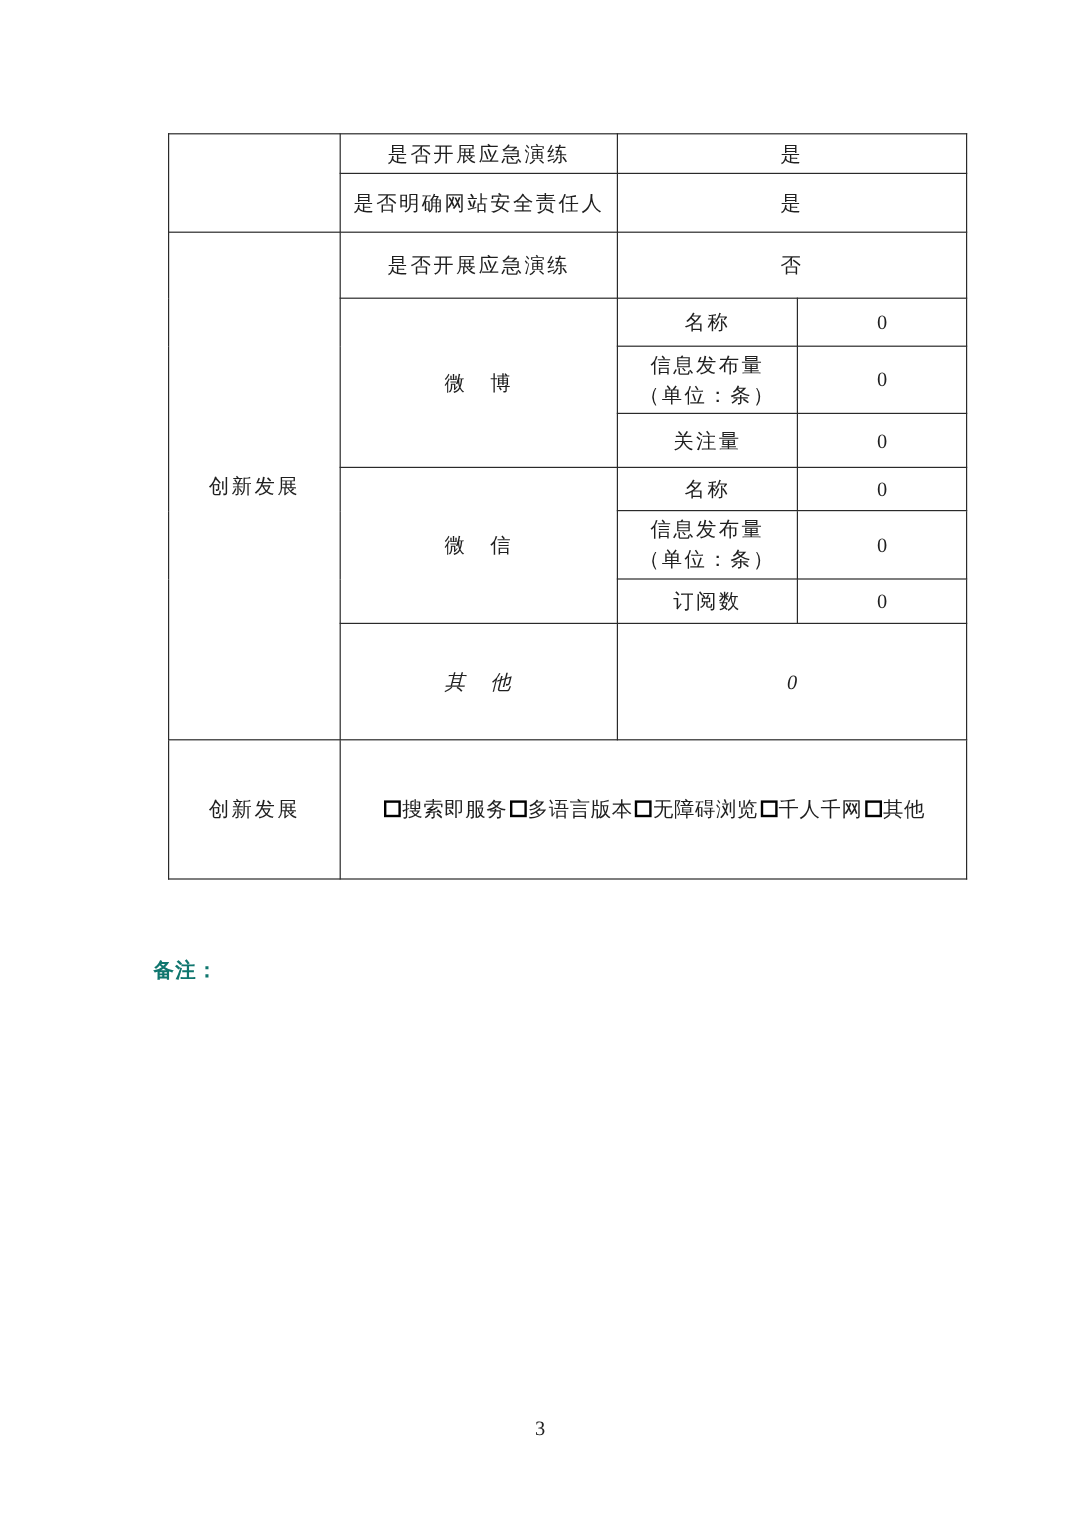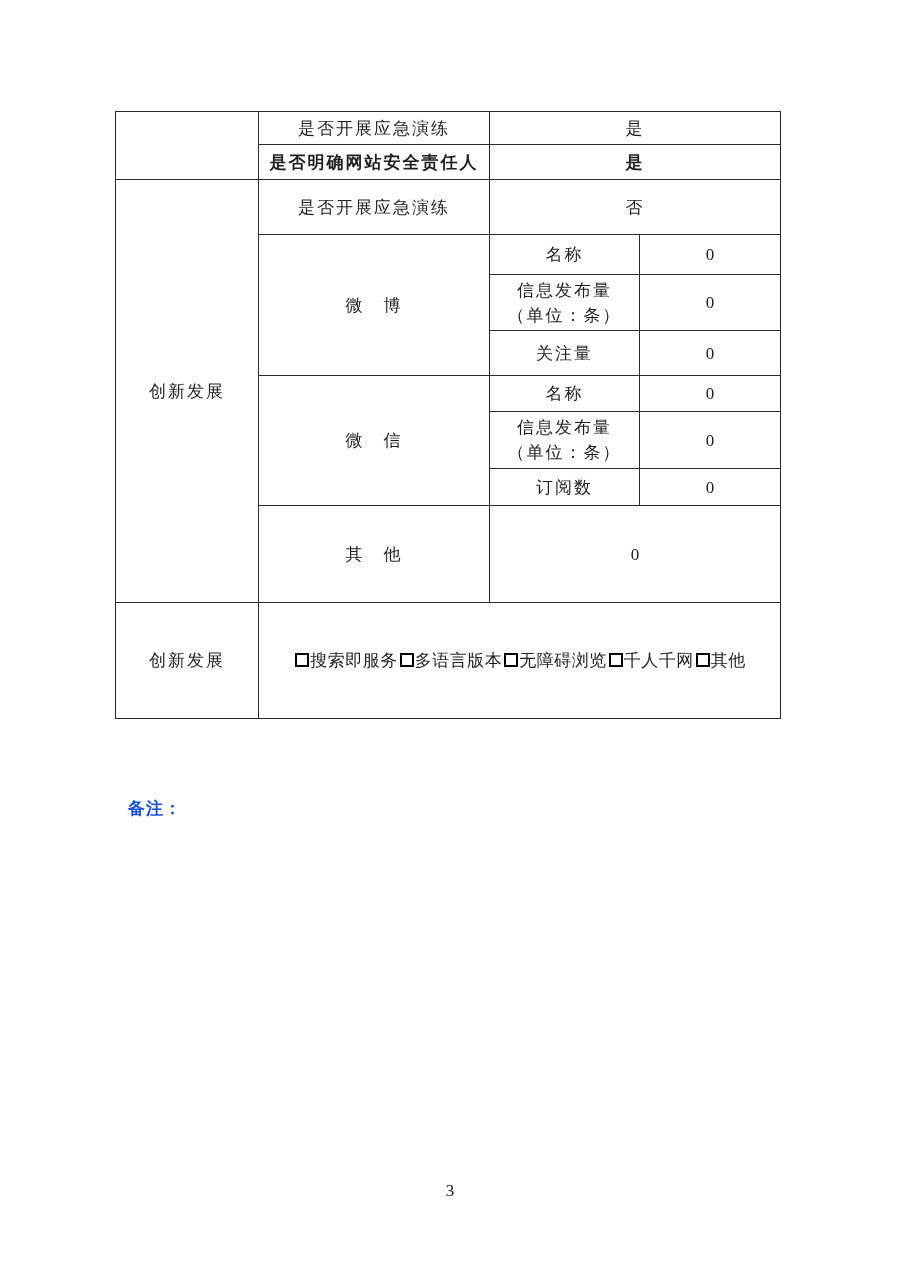--- a/index.html
+++ b/index.html
@@ -9,47 +9,47 @@
     width: 900px;
     height: 1273px;
     margin: 0 auto;
     background: #ffffff;
     font-family: "Liberation Serif", "DejaVu Serif", serif;
     color: #1f1f1f;
     overflow: hidden;
   }
   table.report-table {
     position: absolute;
-    left: 115px;
+    left: 140px;
     top: 111px;
     width: 665px;
     border-collapse: collapse;
     table-layout: fixed;
   }
   .report-table td {
     border: 1.5px solid #2a2a2a;
     text-align: center;
     vertical-align: middle;
     font-size: 17px;
     letter-spacing: 2px;
     line-height: 25px;
     padding: 2px 4px;
     overflow: hidden;
   }
   .report-table td.num { letter-spacing: 0; }
   .r1  { height: 33px; }
-  .r2  { height: 35px; font-weight: bold; }
+  .r2  { height: 49px; }
   .r3  { height: 55px; }
   .r4  { height: 40px; }
   .r5  { height: 56px; }
   .r6  { height: 45px; }
   .r7  { height: 36px; }
   .r8  { height: 57px; }
   .r9  { height: 37px; }
-  .r10 { height: 97px; }
+  .r10 { height: 97px; font-style: italic; }
   .r11 { height: 116px; border-radius: 23px; }
   .checkbox-line {
     letter-spacing: 0.5px;
     white-space: nowrap;
     text-align: center;
   }
   .checkbox-box {
     display: inline-block;
     width: 14px;
     height: 14px;
@@ -58,21 +58,21 @@
     vertical-align: -1px;
     margin: 0 1px 0 2px;
   }
   .remark {
     position: absolute;
     left: 128px;
     top: 797px;
     font-size: 17px;
     font-weight: bold;
     letter-spacing: 1px;
-    color: #1d4ed8;
+    color: #0f766e;
   }
   .page-number {
     position: absolute;
     left: 0;
     top: 1181px;
     width: 100%;
     text-align: center;
     font-size: 17px;
     color: #222;
   }

